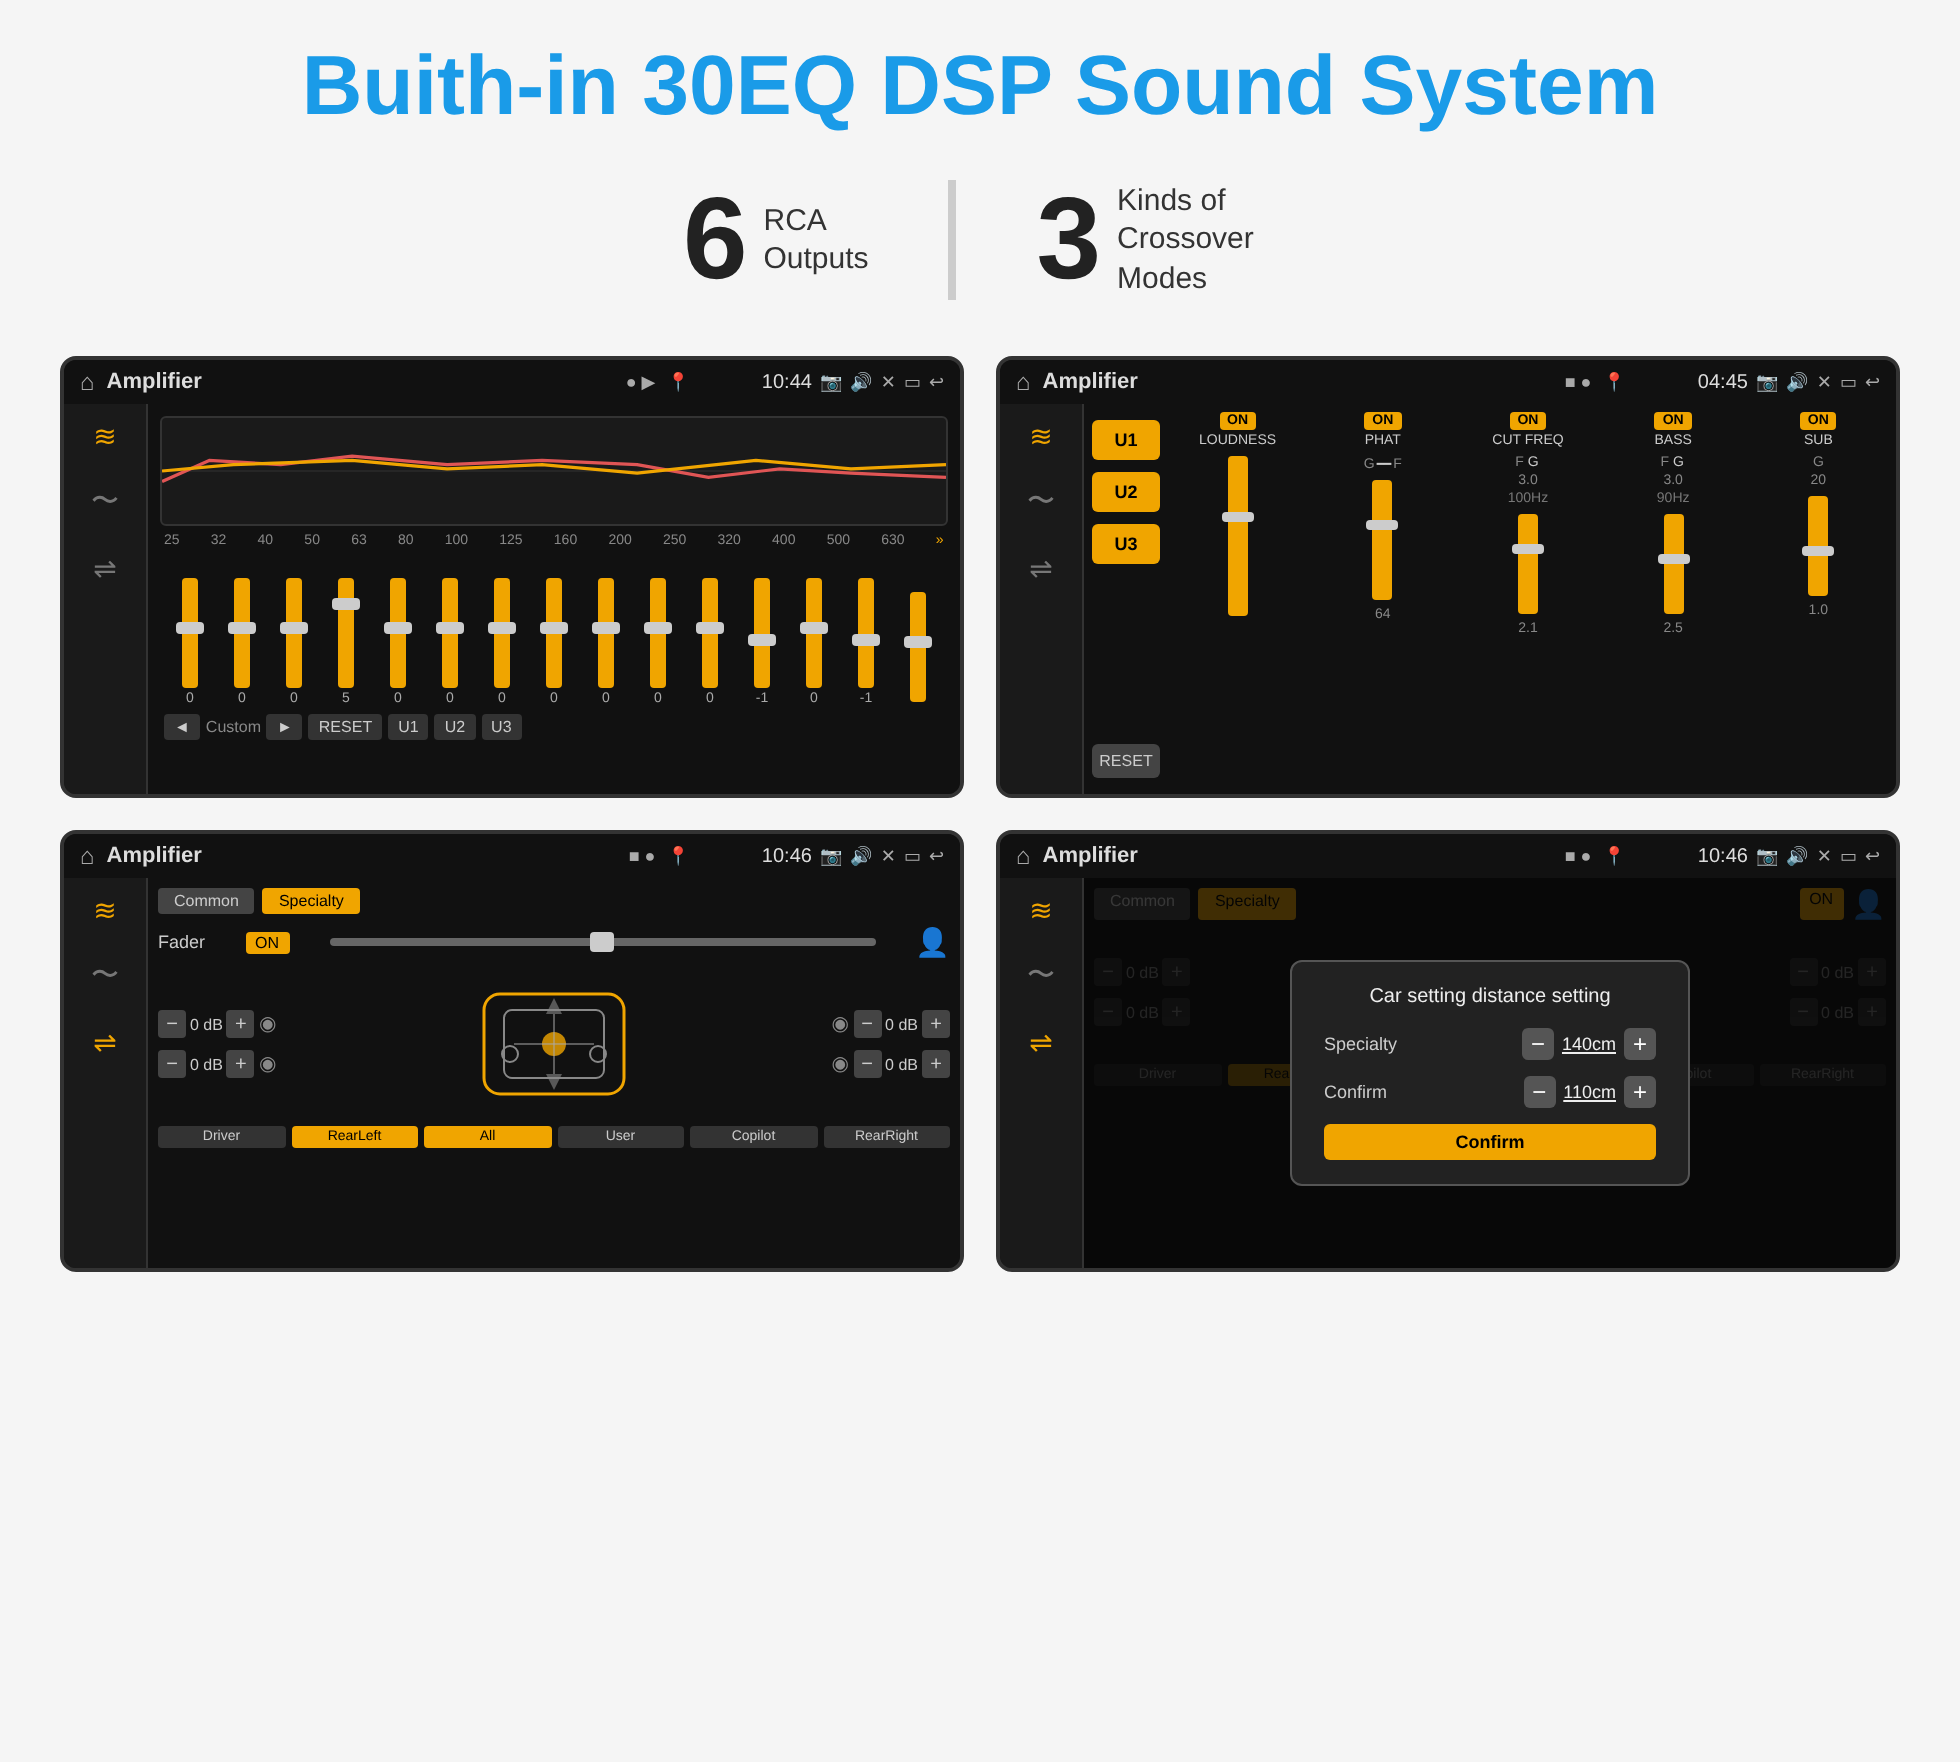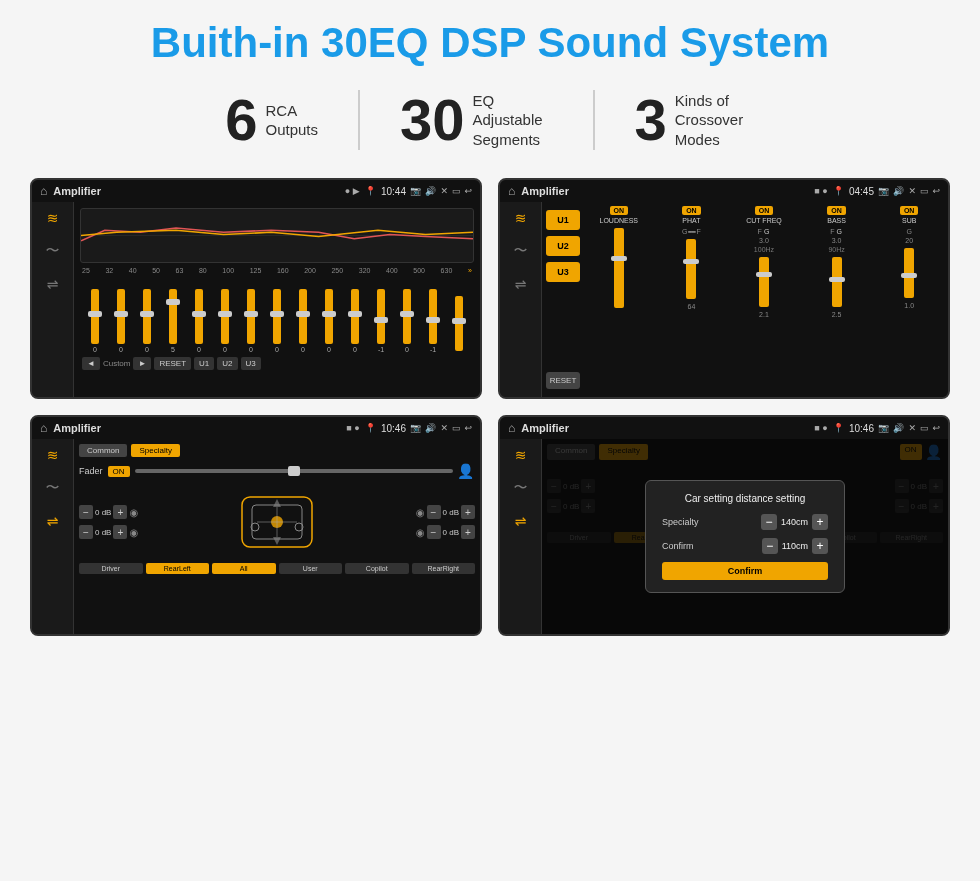--- a/index.html
+++ b/index.html
@@ -81,20 +81,21 @@
     .status-bar .status-icons {
       color: #aaa;
       font-size: 9px;
       display: flex;
       gap: 4px;
       align-items: center;
     }
     .status-bar .time {
       color: #ddd;
       font-size: 10px;
+      margin-left: 32px;
     }
     
     .screen-content {
       display: flex;
       height: 195px;
     }
     .side-panel {
       width: 42px;
       background: #1a1a1a;
       display: flex;
@@ -314,20 +315,21 @@
       height: 16px;
       display: flex;
       align-items: center;
       justify-content: center;
       border-radius: 3px;
       font-size: 12px;
     }
     .dialog-val {
       color: #eee;
       font-size: 9px;
+      text-decoration: underline;
     }
     .dialog-confirm {
       background: #f0a500;
       color: #000;
       font-size: 9px;
       font-weight: bold;
       text-align: center;
       padding: 4px;
       border-radius: 3px;
       margin-top: 6px;
@@ -337,24 +339,20 @@
 <body>
 
 <h1 class="main-title">Buith-in 30EQ DSP Sound System</h1>
 
 <div class="stats-row">
   <div class="stat-item">
     <span class="stat-number">6</span>
     <span class="stat-text">RCA<br>Outputs</span>
   </div>
   <div class="stat-divider"></div>
-  <div class="stat-item">
-    <span class="stat-number">30</span>
-    <span class="stat-text">EQ Adjustable<br>Segments</span>
-  </div>
   <div class="stat-divider"></div>
   <div class="stat-item">
     <span class="stat-number">3</span>
     <span class="stat-text">Kinds of<br>Crossover Modes</span>
   </div>
 </div>
 
 <div class="screens-grid">
 
   <div class="screen-container">
@@ -633,21 +631,21 @@
         <span class="side-icon" style="color:#777;">〜</span>
         <span class="side-icon" style="color:#f0a500;">⇌</span>
       </div>
       <div class="main-panel" style="padding:5px;">
 
         <div style="display:flex;gap:4px;margin-bottom:6px;">
           <div class="cross-tab">Common</div>
           <div class="cross-tab active">Specialty</div>
         </div>
 
-        <div style="display:flex;align-items:center;gap:5px;margin-bottom:8px;">
+        <div style="display:flex;align-items:center;gap:20px;margin-bottom:8px;">
           <span style="color:#ccc;font-size:9px;">Fader</span>
           <span class="fader-on-btn">ON</span>
           <div style="flex:1;height:4px;background:#666;border-radius:2px;position:relative;">
             <div style="position:absolute;width:12px;height:10px;background:#ccc;border-radius:2px;left:50%;top:-3px;transform:translateX(-50%);"></div>
           </div>
           <span style="color:#f0a500;font-size:14px;">👤</span>
         </div>
 
         <div style="display:flex;align-items:center;gap:4px;">
 

